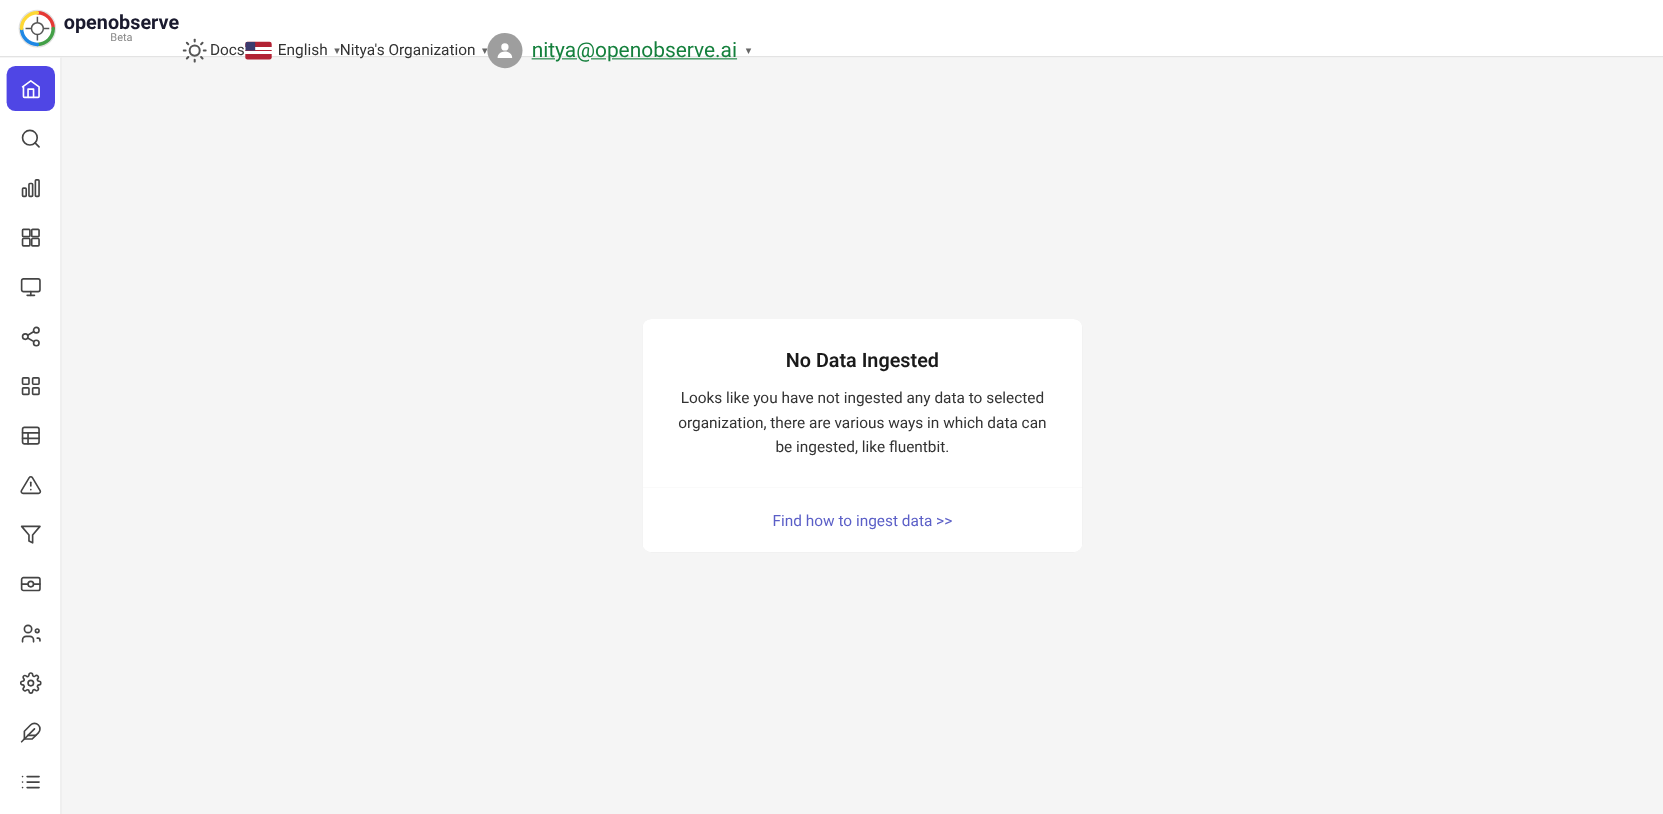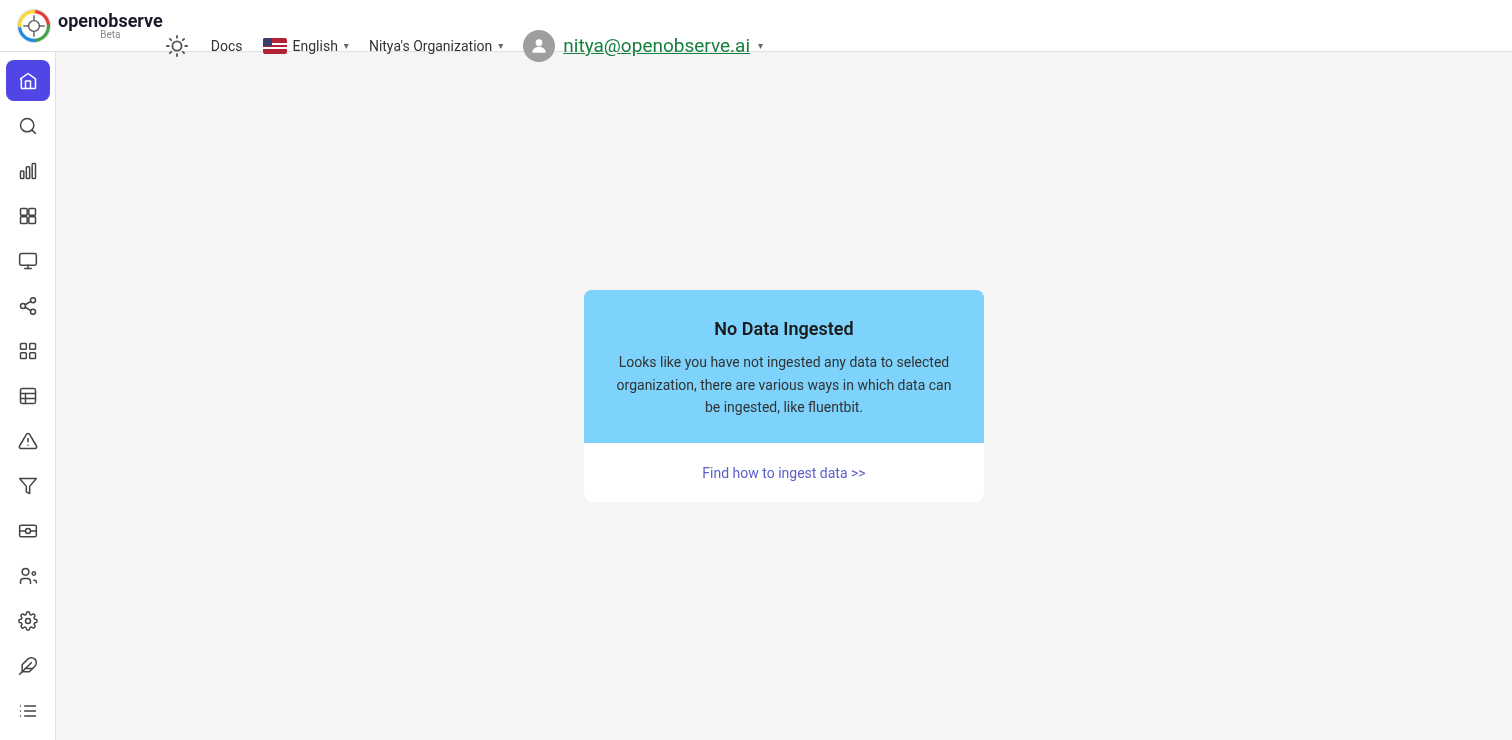--- a/index.html
+++ b/index.html
@@ -36,21 +36,20 @@
       color: #1a1a2e;
     }
     .logo-beta {
       font-size: 10px;
       color: #888;
       text-align: center;
     }
     .header-right {
       display: flex;
       align-items: center;
-      gap: 20px;
       margin-top: 40px;
     }
     .theme-toggle {
       width: 28px;
       height: 28px;
       display: flex;
       align-items: center;
       justify-content: center;
       cursor: pointer;
       color: #555;
@@ -178,21 +177,21 @@
 
     
     .no-data-card {
       background: #e8e8e8;
       border-radius: 8px;
       width: 400px;
       overflow: hidden;
     }
     .no-data-top {
       padding: 28px 32px 24px;
-      background: #7dd3fc;
+      background: #ffffff;
       text-align: center;
     }
     .no-data-title {
       font-size: 18px;
       font-weight: 600;
       color: #1a1a1a;
       margin-bottom: 12px;
     }
     .no-data-desc {
       font-size: 14px;

